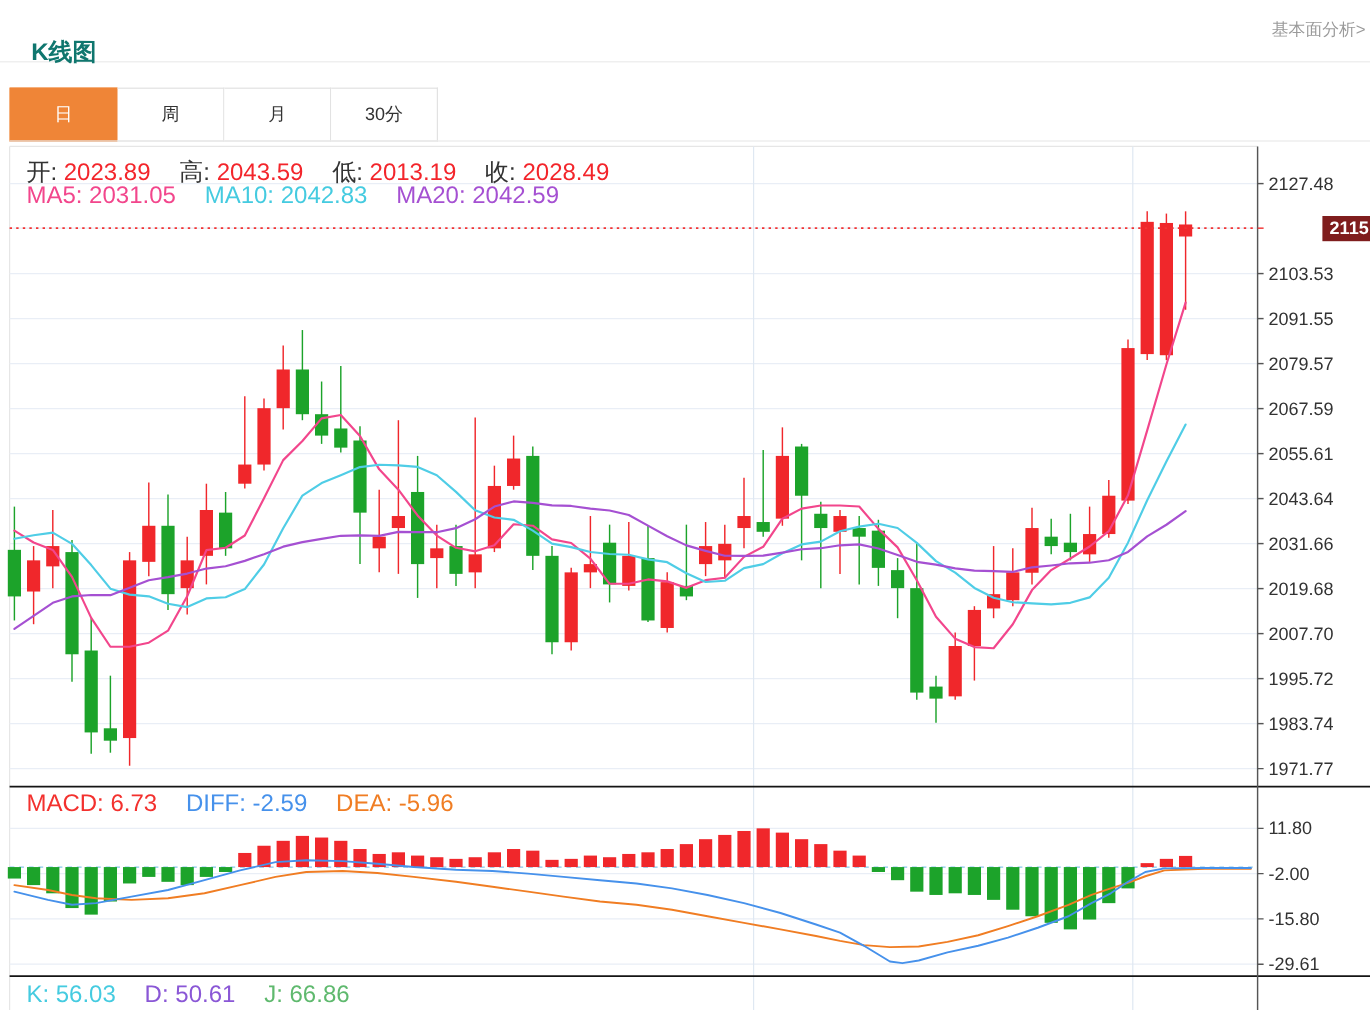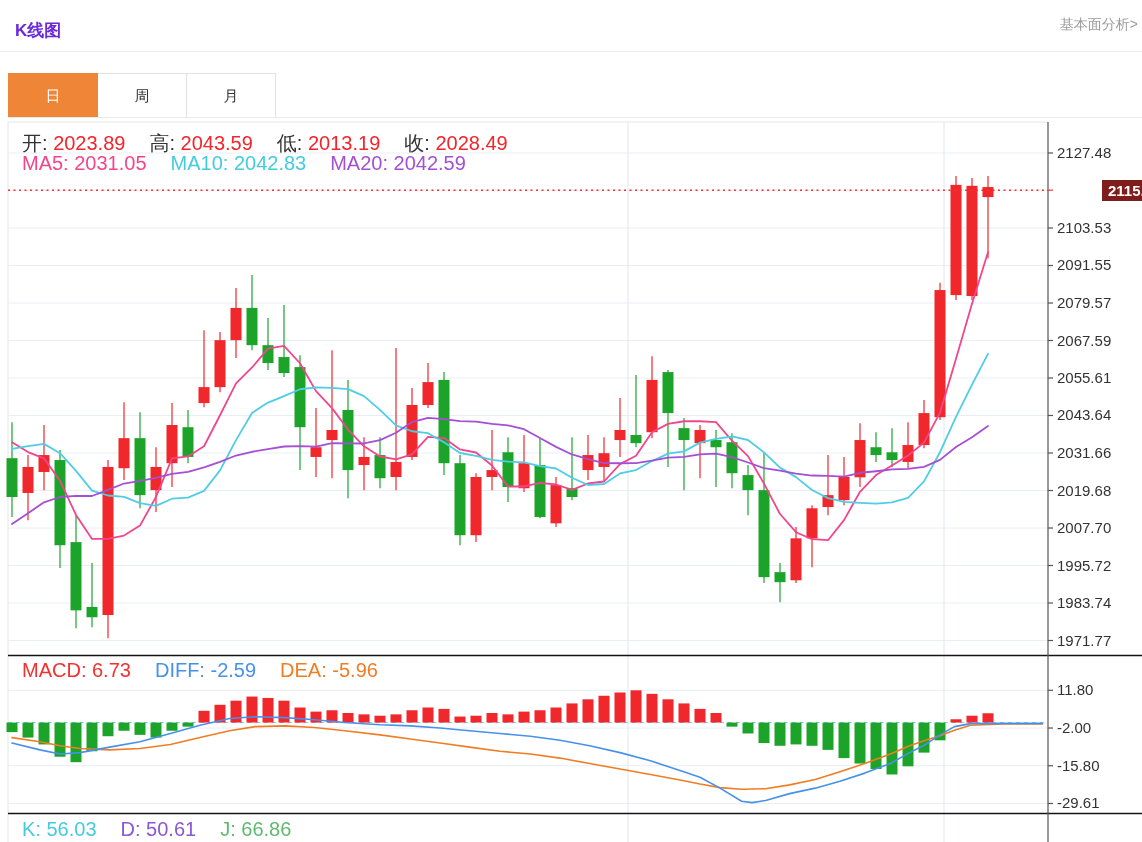--- a/index.html
+++ b/index.html
@@ -1,19 +1,19 @@
 <!DOCTYPE html>
 <html><head>
 <meta charset="utf-8">
 <style>
   html,body{margin:0;padding:0;width:1142px;height:842px;overflow:hidden;background:#fff;
     font-family:"Liberation Sans","DejaVu Sans",sans-serif;}
   body{position:relative;}
   .hdr{position:absolute;left:0;top:0;width:1142px;height:52px;border-bottom:1px solid #ececec;box-sizing:border-box;}
-  .hdr h1{margin:5px;padding:14px 0 0 10px;font-size:17px;font-weight:700;color:#6d28d9;}
+  .hdr h1{margin:16px;padding:14px 0 0 10px;font-size:20px;font-weight:700;color:#0f766e;}
   .hdr .flink{position:absolute;right:4px;top:16px;font-size:14px;color:#9a9a9a;text-decoration:none;cursor:pointer;}
   .tabbar{position:absolute;left:8px;top:73px;display:flex;}
   .tab{width:88px;height:43px;line-height:43px;text-align:center;font-size:15px;color:#333;background:#fff;
     border:1px solid #e2e2e2;border-left:none;box-sizing:content-box;cursor:pointer;}
   .tab:first-child{border-left:1px solid #e2e2e2;}
   .tab.active{background:#ef8537;border-color:#ef8537;color:#fff;}
   .tab-underline{position:absolute;left:8px;top:117px;width:1134px;height:1px;background:#e9e9e9;}
   #chart-svg{position:absolute;left:0;top:0;pointer-events:none;}
   .ind-row{position:absolute;left:22px;font-size:20px;white-space:nowrap;z-index:5;}
   .ind-row .seg{margin-right:24px;}
@@ -25,20 +25,21 @@
 
 <div class="hdr">
   <h1>K线图</h1>
   <a class="flink">基本面分析&gt;</a>
 </div>
 
 <div class="tabbar" id="tabbar">
     <div class="tab active">日</div>
     <div class="tab">周</div>
     <div class="tab">月</div>
+    <div class="tab">30分</div>
   </div>
 <div class="tab-underline"></div>
 
 <div>
   <svg id="chart-svg" width="1142" height="842">
       <line x1="8" y1="122" x2="1048" y2="122" stroke="#e6e6e6" stroke-width="1"></line>
       <line x1="8" y1="122" x2="8" y2="842" stroke="#e6e6e6" stroke-width="1"></line>
       <line x1="8" y1="153" x2="1048" y2="153" stroke="#e9eef6" stroke-width="1"></line>
       <line x1="8" y1="190.13152655577716" x2="1048" y2="190.13152655577716" stroke="#e9eef6" stroke-width="1"></line>
       <line x1="8" y1="227.98314173784541" x2="1048" y2="227.98314173784541" stroke="#e9eef6" stroke-width="1"></line>

